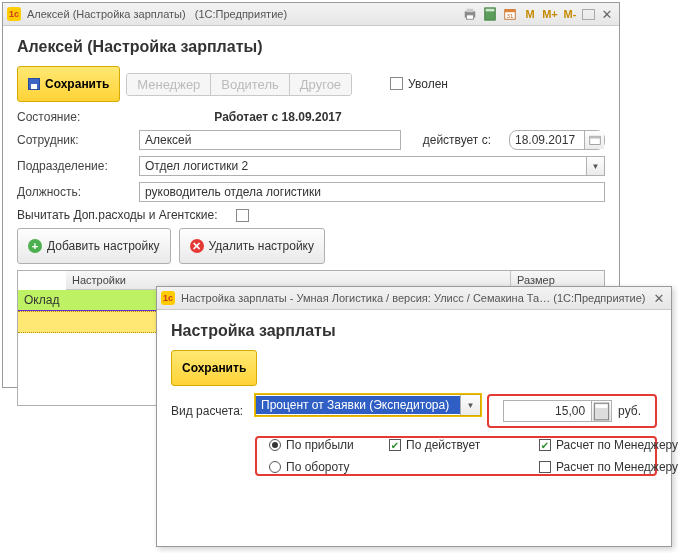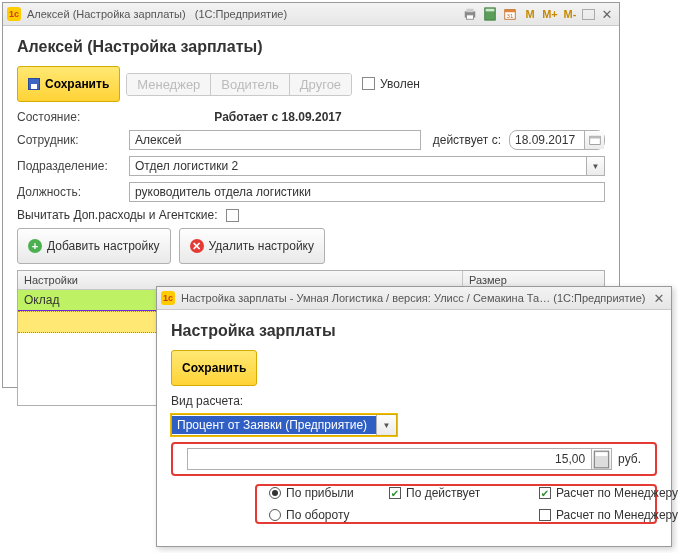--- a/index.html
+++ b/index.html
@@ -55,33 +55,33 @@
     font-size:12px;color:#333;cursor:default;
   }
   .btn.yellow { background:linear-gradient(#ffe873,#ffd336); border-color:#d6ab00; font-weight:bold; color:#000;}
   .btn .floppy{width:12px;height:12px;background:#3b66c4;border:1px solid #2b4a99;position:relative;}
   .btn .floppy::after{content:'';position:absolute;bottom:0;left:2px;width:6px;height:5px;background:#fff;}
   .btn.green-icon .circle{width:14px;height:14px;border-radius:50%;background:#4caf50;display:flex;align-items:center;justify-content:center;color:#fff;font-size:11px;font-weight:bold;}
   .btn.red-icon .circle{width:14px;height:14px;border-radius:50%;background:#e53935;display:flex;align-items:center;justify-content:center;color:#fff;font-size:11px;font-weight:bold;}
   .tabgroup{display:flex;border:1px solid #c9c9c9;border-radius:3px;overflow:hidden;}
   .tabgroup .tab{padding:3px 10px;border-right:1px solid #c9c9c9;font-size:13px;color:#bbb;background:#f6f6f6;}
   .tabgroup .tab:last-child{border-right:none;}
-  .checkbox-row{display:flex;align-items:flex-start;gap:5px;margin-left:4px;}
+  .checkbox-row{display:flex;align-items:flex-start;gap:5px;margin-left:32px;}
   .cb{width:13px;height:13px;border:1px solid #888;background:#fff;display:inline-flex;align-items:center;justify-content:center;font-size:10px;color:#2a8f2a;}
-  .row{display:flex;align-items:center;margin-bottom:6px;gap:8px;}
+  .row{display:flex;align-items:center;margin-bottom:6px;gap:18px;}
   .row .lbl{width:104px;color:#444;}
   .status-text{font-weight:bold;text-align:center;flex:1;}
   .input{height:20px;border:1px solid #b0b0b0;background:#fff;padding:0 5px;display:flex;align-items:center;font-size:12px;color:#333;}
   .input.drop{position:relative;padding-right:20px;}
   .input.drop .dd{position:absolute;right:0;top:0;bottom:0;width:18px;border-left:1px solid #b0b0b0;background:linear-gradient(#fdfdfd,#ebebeb);display:flex;align-items:center;justify-content:center;font-size:8px;color:#555;}
   .input.date{position:relative;padding-right:20px;border-radius:8px;}
   .input.date .cal{position:absolute;right:0;top:0;bottom:0;width:20px;border-left:1px solid #b0b0b0;background:linear-gradient(#fdfdfd,#ebebeb);display:flex;align-items:center;justify-content:center;}
   .input.date .cal svg{width:12px;height:12px;}
   .grid{border:1px solid #b0b0b0;margin-top:4px;}
-  .grid .ghead{display:flex;background:linear-gradient(#f7f7f7,#e9e9e9);border-bottom:1px solid #c6c6c6;}
+  .grid .ghead{display:flex;background:linear-gradient(#f7f7f7,#e9e9e9);border-bottom:1px solid #c6c6c6;margin-left:48px;}
   .grid .gh{padding:3px 6px;border-right:1px solid #c6c6c6;font-size:11px;color:#444;}
   .grid .gh:last-child{border-right:none;}
   .grid .grow{display:flex;border-bottom:1px solid #6d28d9;background:#bef264;}
   .grid .grow.sel{background:#ffe873;border-top:1px dotted #b68f00;border-bottom:1px dotted #b68f00;}
   .grid .gc{padding:3px 6px;border-right:1px solid #e6e6e6;font-size:12px;}
   .grid .gc:last-child{border-right:none;text-align:right;}
   .grid .gbody-pad{height:72px;background:#fff;}
   
   .sub .input-combo{border:1px solid #d6ab00;outline:1px solid #f0c000;height:22px;display:flex;align-items:center;}
   .sub .combo-text{flex:1;background:#2f5ec4;color:#fff;padding:2px 5px;font-size:12px;}
@@ -237,25 +237,25 @@
   </div>
   <div class="content">
     <h1 class="page-title">Настройка зарплаты</h1>
 
     <div class="toolbar">
       <span class="btn yellow">
         <span>Сохранить</span>
       </span>
     </div>
 
-    <div class="row" style="align-items:stretch;gap:6px;flex-direction:column;">
+    <div class="row" style="align-items:stretch;gap:6px;">
       <span style="width:78px;display:flex;align-items:center;">Вид расчета:</span>
 
       <span class="input-combo" style="width:226px">
-        <span class="combo-text">Процент от Заявки (Предприятие)</span>
+        <span class="combo-text">Процент от Заявки (Экспедитора)</span>
         <span class="combo-btn">▼</span>
       </span>
 
       <span class="redbox" style="flex:1;display:flex;align-items:center;">
         <span class="num-input" style="flex:1">
           <span class="val">15,00</span>
           <span class="calcbtn">
               <svg viewBox="0 0 16 16">
                 <rect x="2" y="1" width="12" height="14" fill="#ddd" stroke="#888"></rect>
                 <rect x="3" y="2" width="10" height="3" fill="#fff"></rect>

